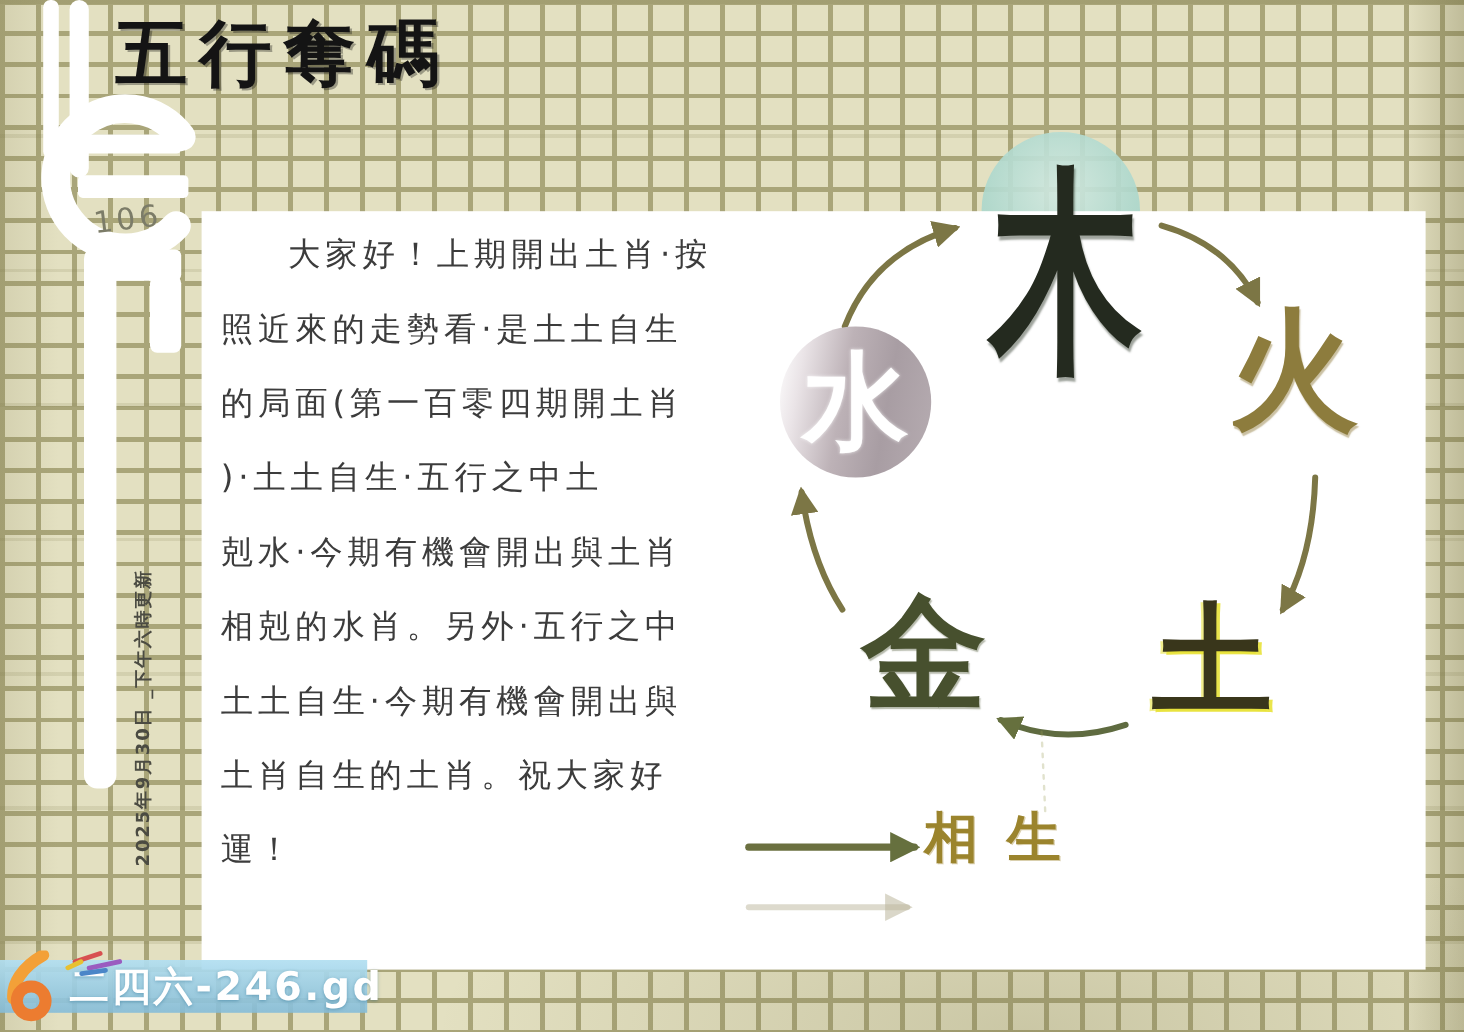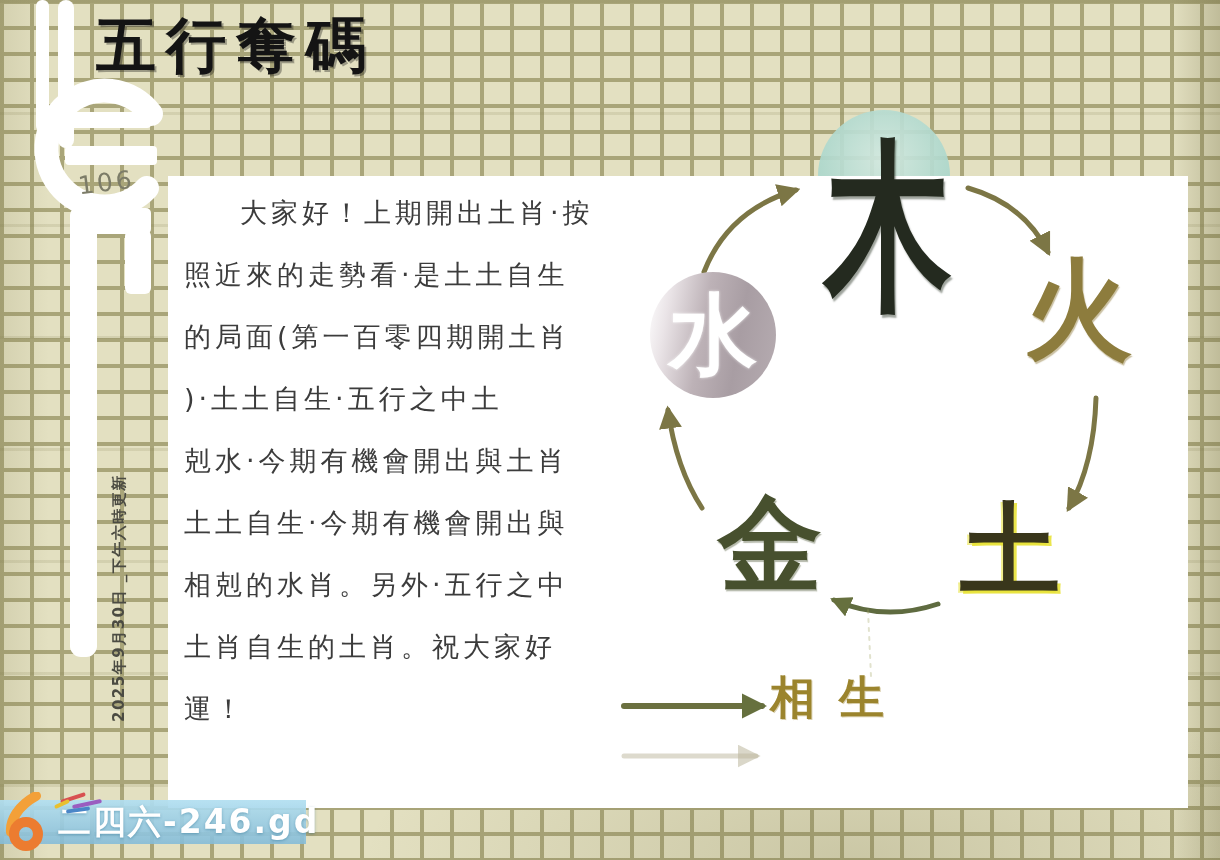--- a/index.html
+++ b/index.html
@@ -137,22 +137,22 @@
 <div class="abs date-note">2025年9月30日 _下午六時更新</div>
 
 <div class="abs panel">
 
   <div class="article">
     <div class="line first">大家好！上期開出土肖·按</div>
     <div class="line">照近來的走勢看·是土土自生</div>
     <div class="line">的局面(第一百零四期開土肖</div>
     <div class="line">)·土土自生·五行之中土</div>
     <div class="line">剋水·今期有機會開出與土肖</div>
+    <div class="line">相剋的水肖。另外·五行之中</div>
     <div class="line">土土自生·今期有機會開出與</div>
-    <div class="line">相剋的水肖。另外·五行之中</div>
     <div class="line">土肖自生的土肖。祝大家好</div>
     <div class="line">運！</div>
   </div>
 
   <svg id="arrows" width="1020" height="632" viewBox="0 0 1020 632">
     <defs>
       <marker id="ah" viewBox="0 0 10 10" refX="8" refY="5" markerWidth="4.6" markerHeight="4.6" orient="auto">
         <path d="M0,0 L10,5 L0,10 z" fill="#7c7645"></path>
       </marker>
       <marker id="ahd" viewBox="0 0 10 10" refX="8" refY="5" markerWidth="4.2" markerHeight="4.2" orient="auto">

